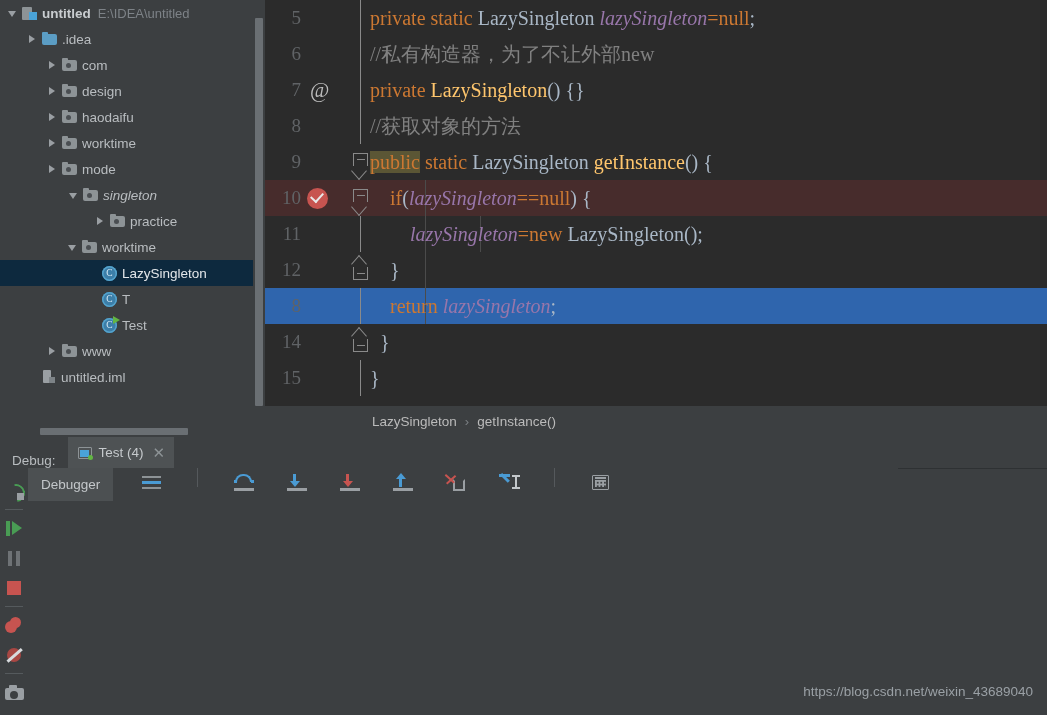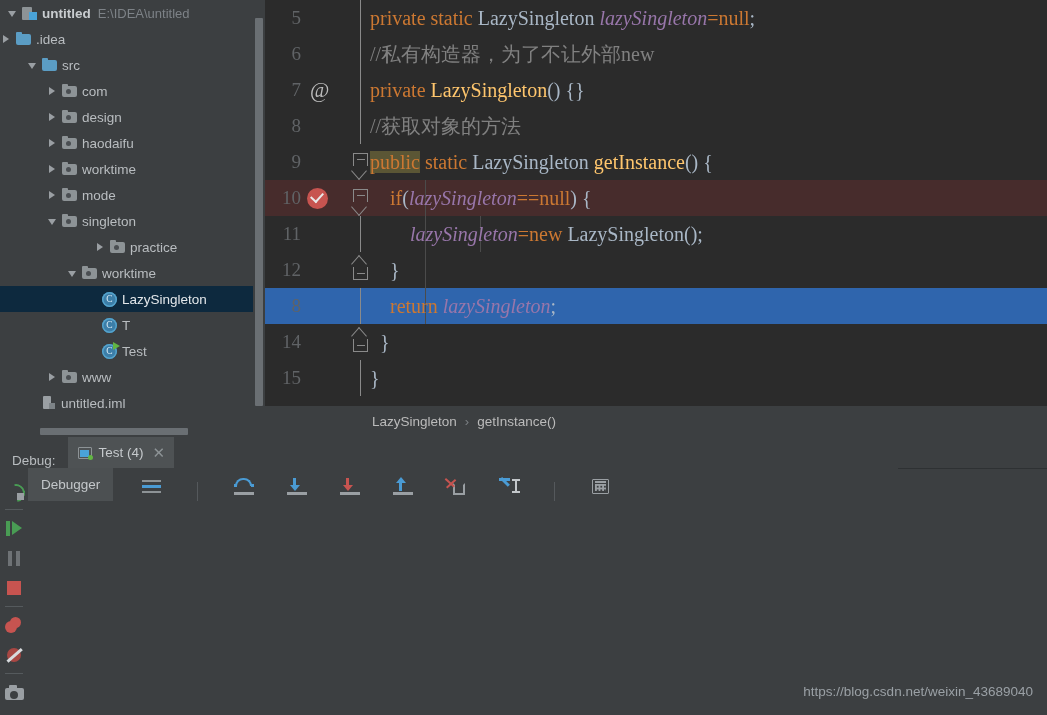--- a/index.html
+++ b/index.html
@@ -331,21 +331,21 @@
   }
   .ic-camera .topbit{
     position:absolute;left:4px;top:0;width:8px;height:4px;background:#9a9fa3;border-radius:1px;
   }
 
   
   #debugger-bar {
     position:absolute; left:28px; top:32px;
     width:870px; height:33px;
     background:#3c3f41;
-    display:flex; align-items:flex-end;gap:24px;
+    display:flex; align-items:flex-start;gap:24px;
   }
   .debugger-tab {
     height:33px; padding:0 13px;
     display:flex; align-items:center;
     background:#4c5052; color:#c3c7ca; font-size:13.5px;
   }
   .tb-sep { width:1px; height:19px; background:#55595c; margin:0 7px; }
   .tb-btn { width:29px; height:29px; display:flex;align-items:center;justify-content:center; }
 
   .ic-showexec { width:19px;height:14px;position:relative; }
@@ -408,30 +408,25 @@
 <div id="root">
 
   <div id="project-tree">
     <div id="tree-rows">
         <div class="tree-row" style="padding-left: 6px;">
           <span class="arrow down"></span>
           <span class="ic mod-icon"></span>
           <span class="tree-label bold">untitled</span>
           <span class="tree-path">E:\IDEA\untitled</span>
         </div>
-        <div class="tree-row" style="">
+        <div class="tree-row" style="padding-left: 26px;">
           <span class="arrow right"></span>
           <span class="ic folder"></span>
           <span class="tree-label">.idea</span>
         </div>
-        <div class="tree-row" style="padding-left: 26px;">
-          <span class="arrow down"></span>
-          <span class="ic folder"></span>
-          <span class="tree-label">src</span>
-        </div>
         <div class="tree-row" style="padding-left: 46px;">
           <span class="arrow right"></span>
           <span class="ic folder pkg">
             <i class="dot"></i>
           </span>
           <span class="tree-label">com</span>
         </div>
         <div class="tree-row" style="padding-left: 46px;">
           <span class="arrow right"></span>
           <span class="ic folder pkg">
@@ -453,21 +448,21 @@
           </span>
           <span class="tree-label">worktime</span>
         </div>
         <div class="tree-row" style="padding-left: 46px;">
           <span class="arrow right"></span>
           <span class="ic folder pkg">
             <i class="dot"></i>
           </span>
           <span class="tree-label">mode</span>
         </div>
-        <div class="tree-row" style="padding-left: 46px;">
+        <div class="tree-row" style="padding-left: 67px; font-style: italic;">
           <span class="arrow down"></span>
           <span class="ic folder pkg">
             <i class="dot"></i>
           </span>
           <span class="tree-label">singleton</span>
         </div>
         <div class="tree-row" style="padding-left: 94px;">
           <span class="arrow right"></span>
           <span class="ic folder pkg">
             <i class="dot"></i>

